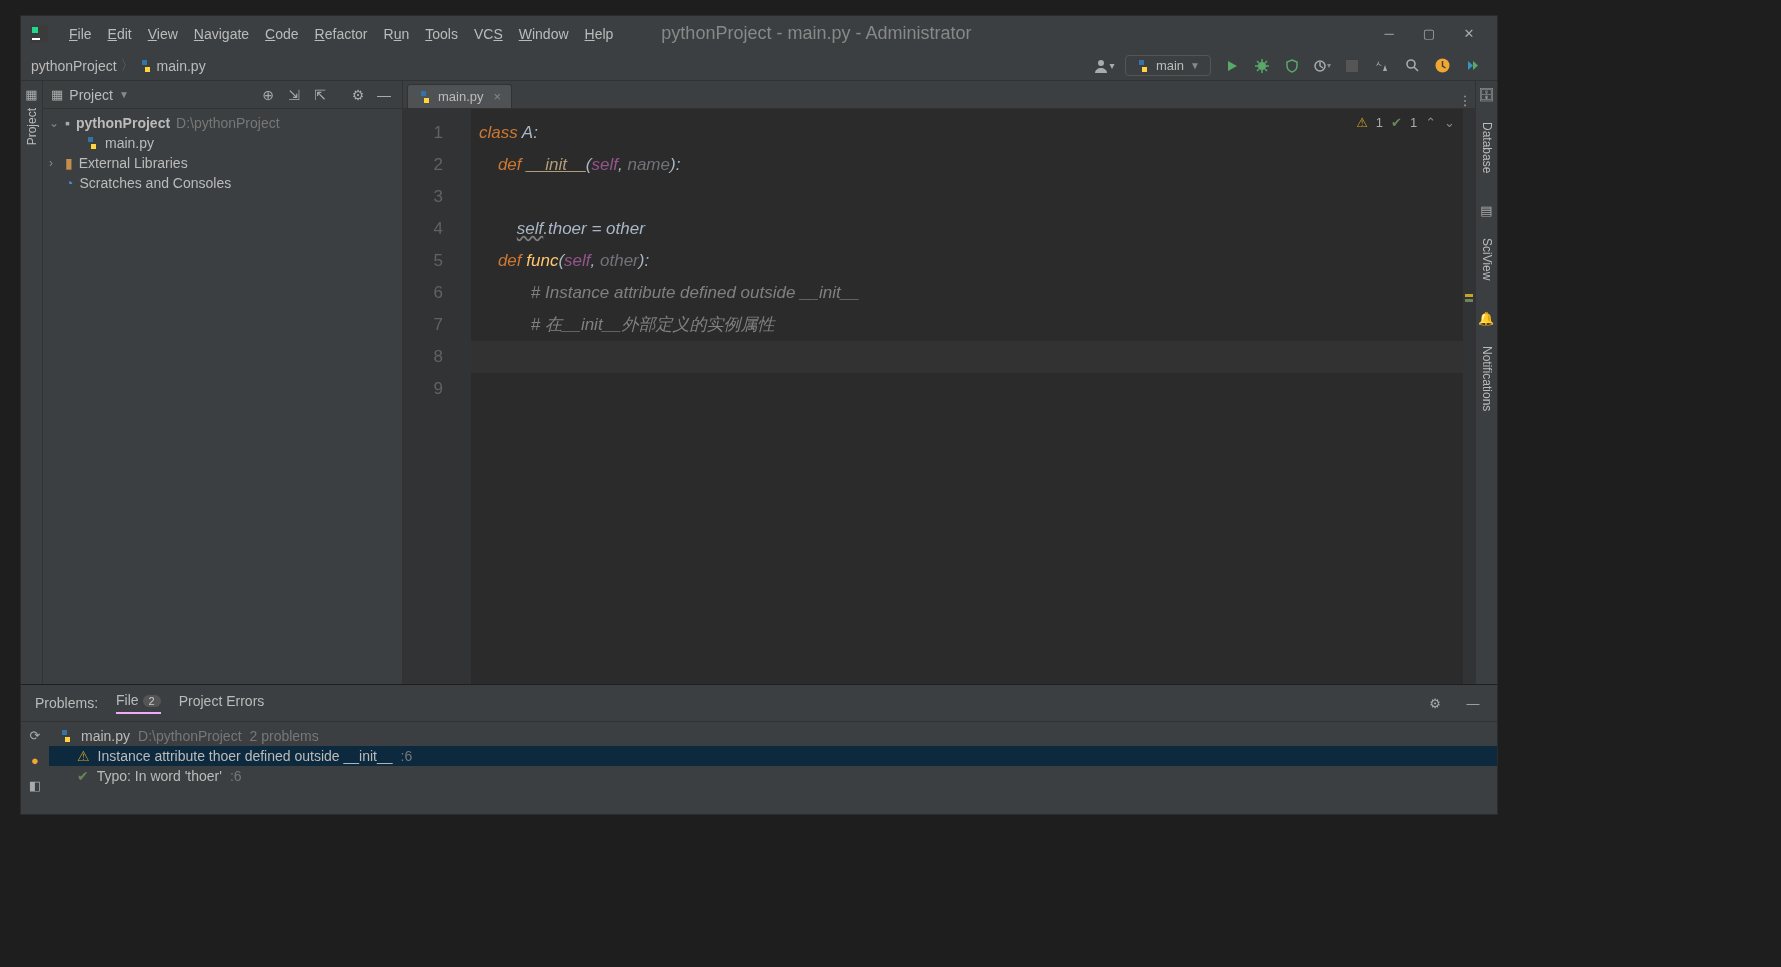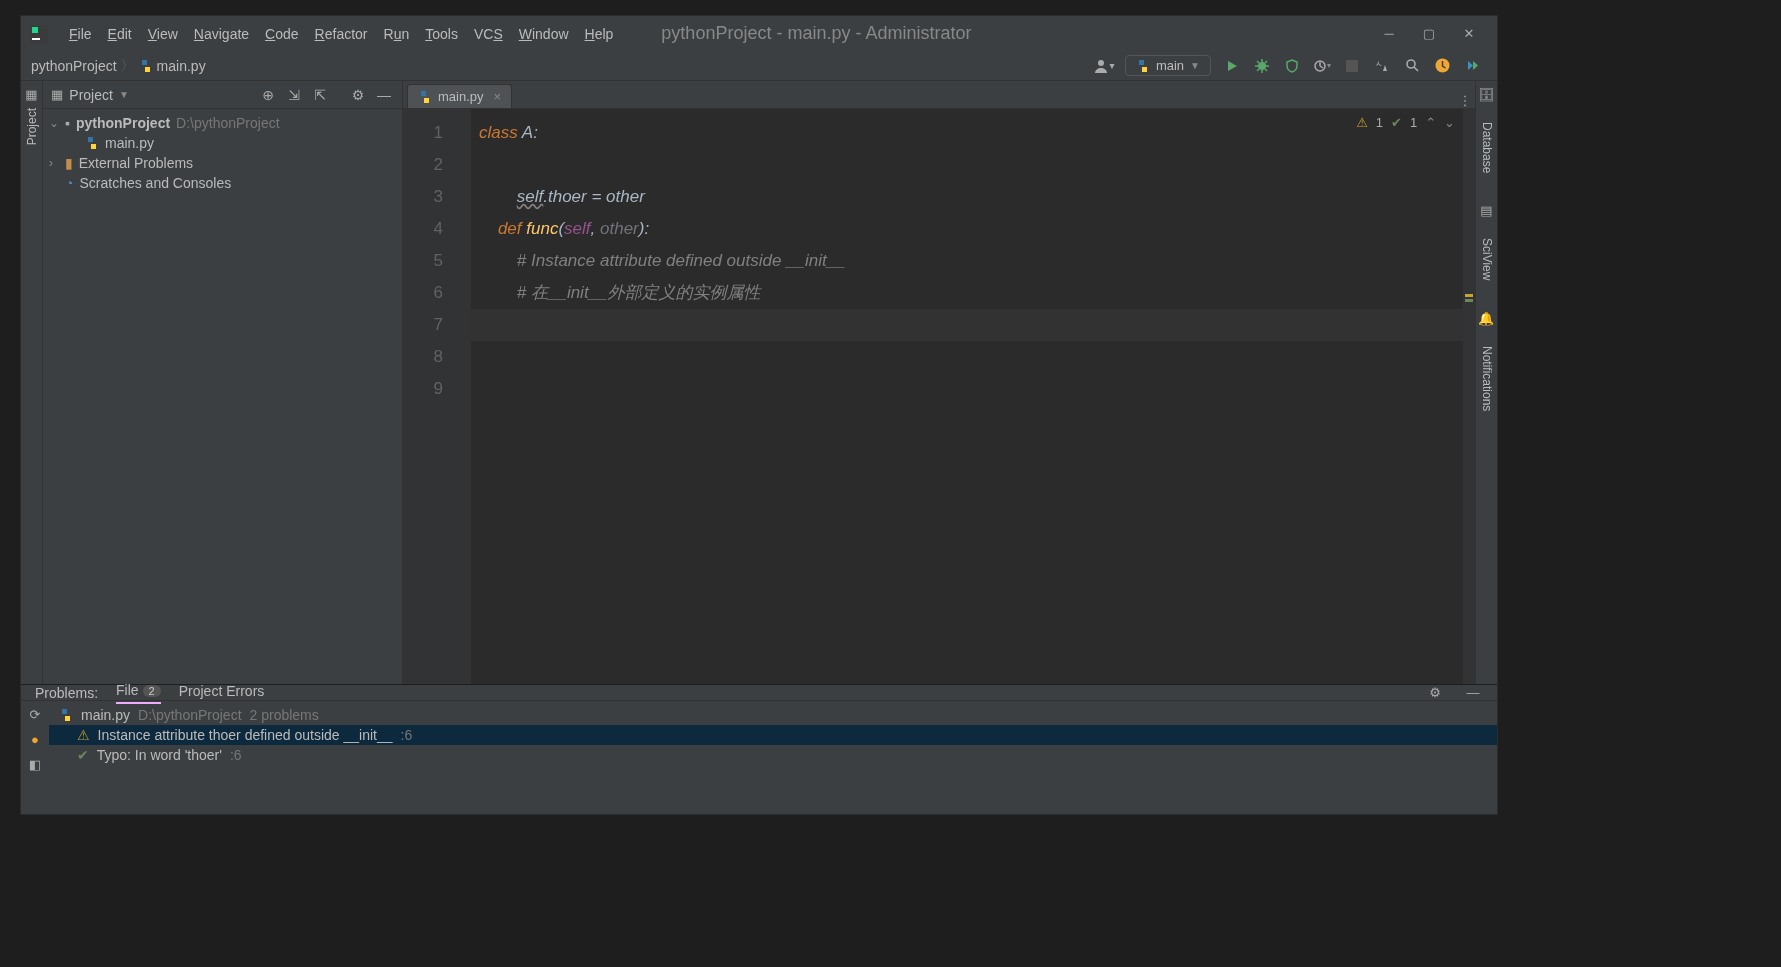--- a/index.html
+++ b/index.html
@@ -56,31 +56,31 @@
 .code { flex: 1; padding: 8px 0; font-style: italic; }
 .code .line { height: 32px; line-height: 32px; white-space: pre; padding-left: 8px; }
 .code .line.current { background: #323232; }
 .kw { color: #cc7832; }
 .fn { color: #ffc66d; }
 .dunder { color: #b09d79; text-decoration: underline; }
 .param { color: #72737a; }
 .selfp { color: #94558d; }
 .ident { color: #a9b7c6; }
 .attr-warn { color: #a9b7c6; text-decoration: wavy underline #808080; }
-.comment { color: #808080; }
+.comment { color: #808080; margin-left: 14px; }
 .insp-badge { position: absolute; top: 6px; right: 20px; display: flex; align-items: center; gap: 8px; color: #aaa; font-size: 13px; }
 .insp-badge .warn-i { color: #c9a227; }
 .insp-badge .typo-i { color: #6a8759; }
 .insp-badge .nav-c { color: #888; }
 .marker-strip { position:absolute; right:0; top:0; width:12px; height:100%; background:#313335; }
 .marker-strip .mark { position:absolute; right:2px; width:8px; height:3px; }
 
 
 .problems { height: 130px; border-top: 1px solid #1e1e1e; background: #3c3f41; display: flex; flex-direction: column; }
-.ptabs { height: 16px; display: flex; align-items: center; gap: 18px; padding: 0 14px; border-bottom: 1px solid #323232; }
+.ptabs { height: 37px; display: flex; align-items: center; gap: 18px; padding: 0 14px; border-bottom: 1px solid #323232; }
 .ptabs .plabel { color: #bbb; font-size: 14px; }
 .ptabs .ptab { color: #bbb; font-size: 14px; padding-bottom: 4px; }
 .ptabs .ptab.active { border-bottom: 2px solid #f0abfc; }
 .ptabs .count { background: #555; color: #ccc; border-radius: 8px; padding: 0 6px; font-size: 11px; margin-left: 4px; }
 .ptabs .spacer { flex: 1; }
 .ptabs .cbtn { color: #aaa; width: 20px; text-align: center; }
 .pbody { flex: 1; display: flex; }
 .picons { width: 28px; background: #3c3f41; display: flex; flex-direction: column; align-items: center; padding-top: 6px; gap: 10px; }
 .plist { flex: 1; font-size: 14px; padding-top: 4px; }
 .plist .prow { padding: 2px 10px; display: flex; align-items: center; gap: 8px; }
@@ -238,21 +238,21 @@
               <svg width="14" height="14" viewBox="0 0 14 14">
                 <path d="M3 1h5v5H3z" fill="#3572A5"></path>
                 <path d="M6 8h5v5H6z" fill="#FFD43B"></path>
               </svg>
             </span>
           <span>main.py</span>
         </div>
         <div class="row">
           <span class="exp">›</span>
           <span style="color:#c38e4a">▮</span>
-          <span>External Problems</span>
+          <span>External Libraries</span>
         </div>
         <div class="row">
           <span class="exp"></span>
           <span style="color:#4a88c7">◔</span>
           <span>Scratches and Consoles</span>
         </div>
       </div>
     </div>
 
     <div class="editor-area">
@@ -279,20 +279,21 @@
             <div>4</div>
             <div>5</div>
             <div>6</div>
             <div>7</div>
             <div>8</div>
             <div>9</div>
           </div>
         <div class="fold-gutter"></div>
         <div class="code" id="code">
             <div class="line"><span class="kw">class</span> <span class="ident">A</span><span class="ident">:</span></div>
+            <div class="line">    <span class="kw">def</span> <span class="dunder">__init__</span><span class="ident">(</span><span class="selfp">self</span><span class="ident">, </span><span class="param">name</span><span class="ident">):</span></div>
             <div class="line"></div>
             <div class="line">        <span class="attr-warn">self</span><span class="ident">.thoer = other</span></div>
             <div class="line">    <span class="kw">def</span> <span class="fn">func</span><span class="ident">(</span><span class="selfp">self</span><span class="ident">, </span><span class="param">other</span><span class="ident">):</span></div>
             <div class="line">        <span class="comment"># Instance attribute defined outside __init__</span></div>
             <div class="line">        <span class="comment"># 在__init__外部定义的实例属性</span></div>
             <div class="line current"></div>
           </div>
         <div class="insp-badge">
           <span class="warn-i">⚠</span>
             <span>1</span>

